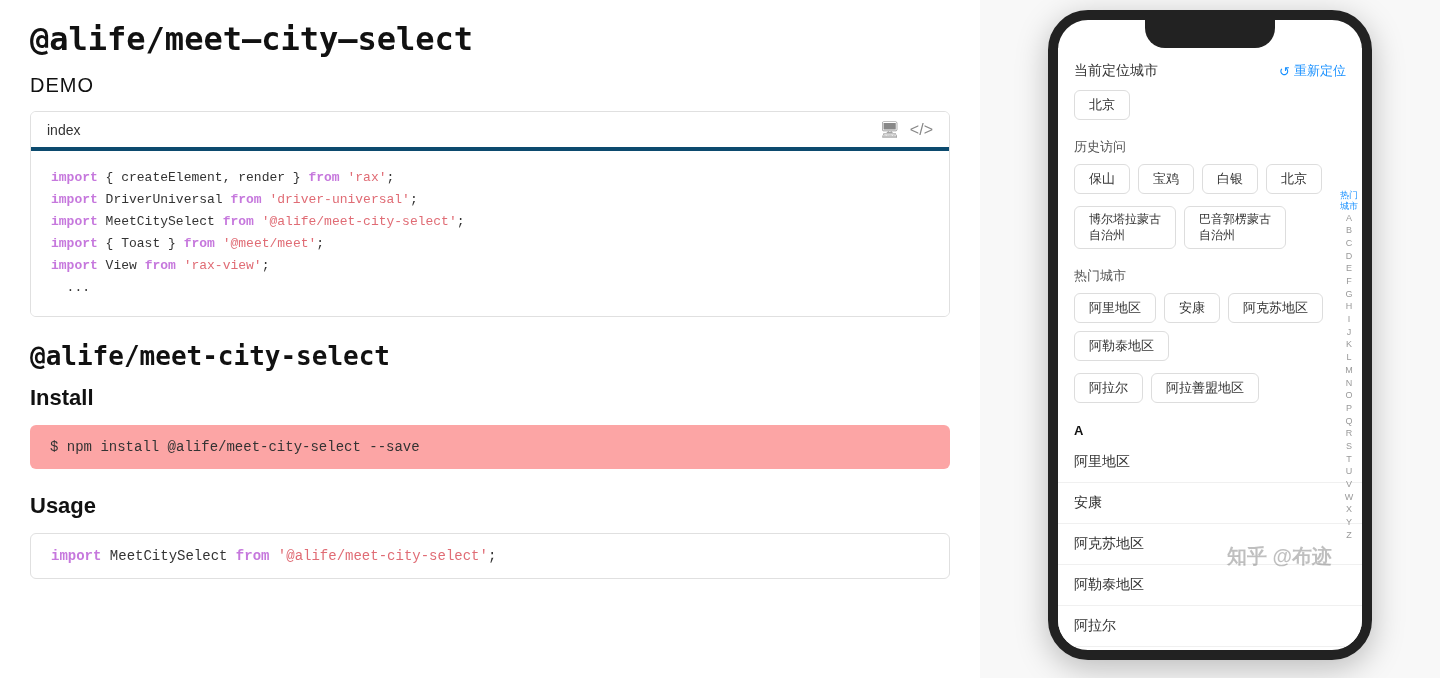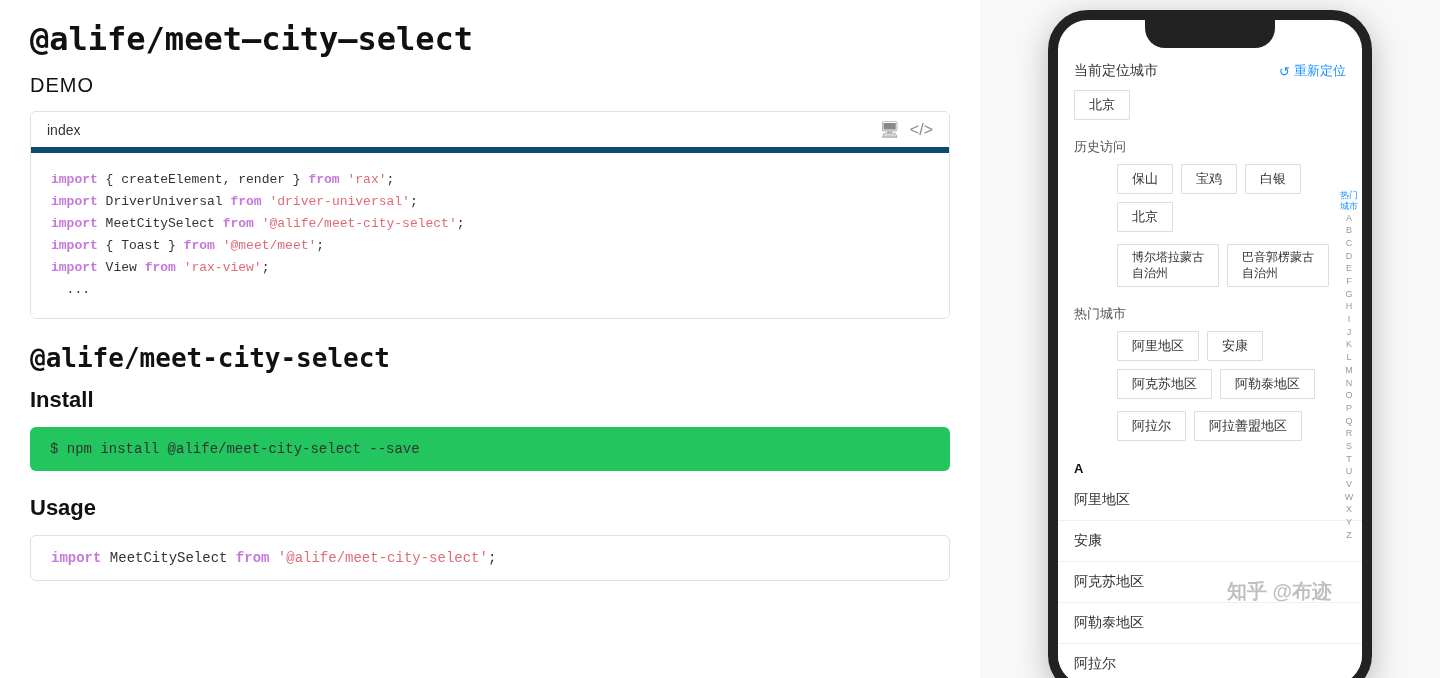--- a/index.html
+++ b/index.html
@@ -40,21 +40,21 @@
       border-radius: 6px;
       margin-bottom: 24px;
       overflow: hidden;
     }
 
     .code-block-header {
       display: flex;
       align-items: center;
       justify-content: space-between;
       padding: 8px 16px;
-      border-bottom: 6px solid #0c4a6e;
+      border-bottom: 4px solid #0c4a6e;
       background: #fff;
     }
 
     .code-tab {
       font-size: 14px;
       color: #333;
       font-weight: 500;
     }
 
     .code-icons {
@@ -94,21 +94,21 @@
     }
 
     .usage-label {
       font-size: 22px;
       font-weight: 700;
       color: #111;
       margin: 6px 0 14px 0;
     }
 
     .install-block {
-      background: #22c55e;
+      background: #fca5a5;
       border-radius: 6px;
       padding: 14px 20px;
       font-family: "Courier New", Courier, monospace;
       font-size: 14px;
       color: #333;
       margin-bottom: 24px;
     }
 
     .usage-block {
       background: #fff;
@@ -184,21 +184,21 @@
 
     .current-city-tags {
       padding: 0 16px 12px 16px;
       display: flex;
       gap: 8px;
       flex-wrap: wrap;
     }
 
     .city-tag {
       border: 1px solid #ddd;
-      border-radius: 1px;
+      border-radius: 6px;
       padding: 5px 14px;
       font-size: 13px;
       color: #333;
       background: #fff;
     }
 
     .section-header {
       display: flex;
       align-items: flex-start;
       justify-content: flex-start;
@@ -227,21 +227,20 @@
     .az-index span {
       font-size: 9px;
       color: #999;
     }
 
     .hot-tags {
       padding: 0 16px 12px 16px;
       display: flex;
       gap: 8px;
       flex-wrap: wrap;
-      margin-left: 43px;
     }
 
     .section-divider {
       padding: 8px 16px 4px 16px;
       font-size: 13px;
       font-weight: 700;
       color: #111;
     }
 
     .city-list-item {

